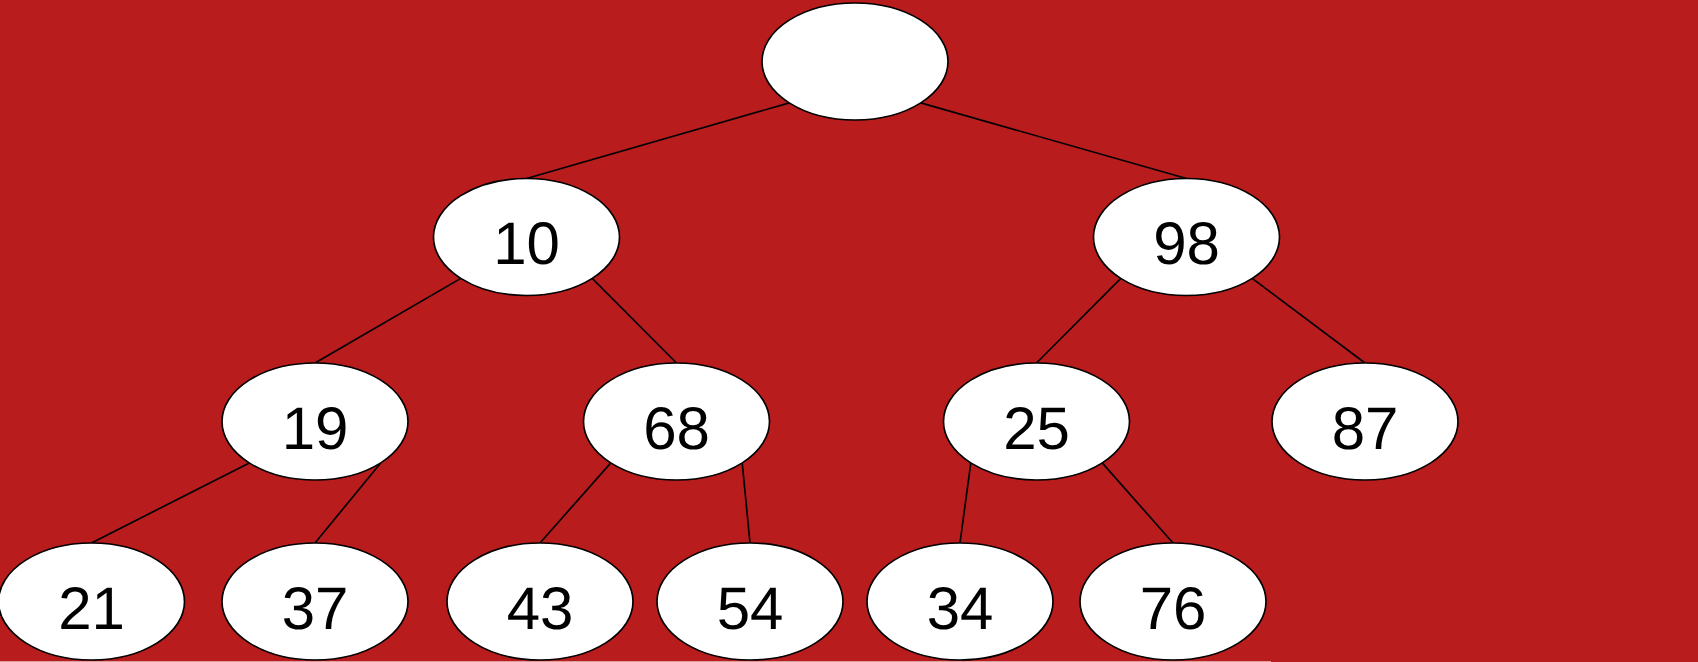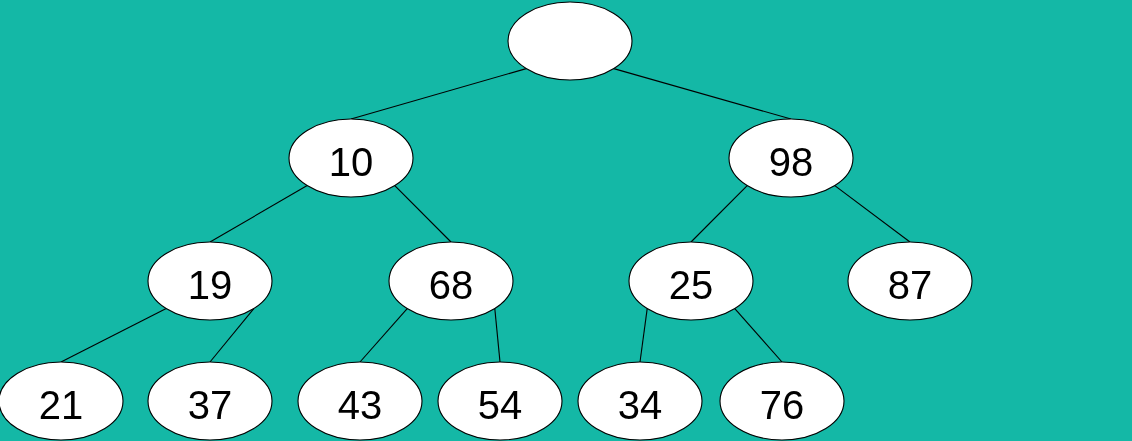--- a/index.html
+++ b/index.html
@@ -4,21 +4,21 @@
 <style>
   html, body {
     margin: 0;
     padding: 0;
     background: #ffffff;
   }
   .stage {
     position: relative;
     width: 1132px;
     height: 441px;
-    background: #14b8a6;
+    background: #b91c1c;
     overflow: hidden;
   }
   svg.tree {
     display: block;
     width: 1132px;
     height: 441px;
   }
   svg.tree text {
     font-family: "Liberation Sans", sans-serif;
     font-size: 40px;

